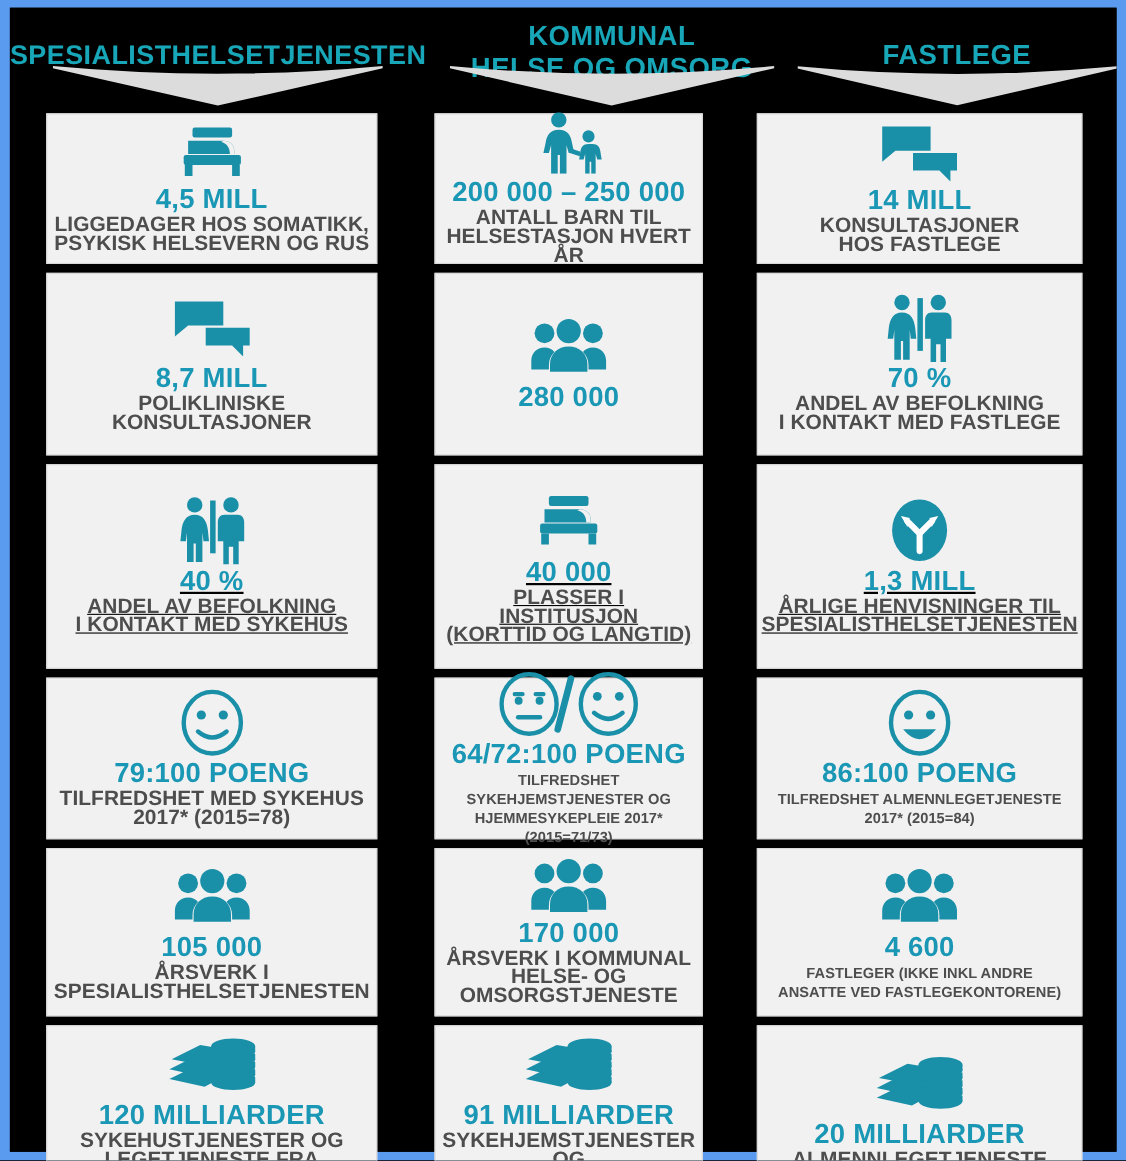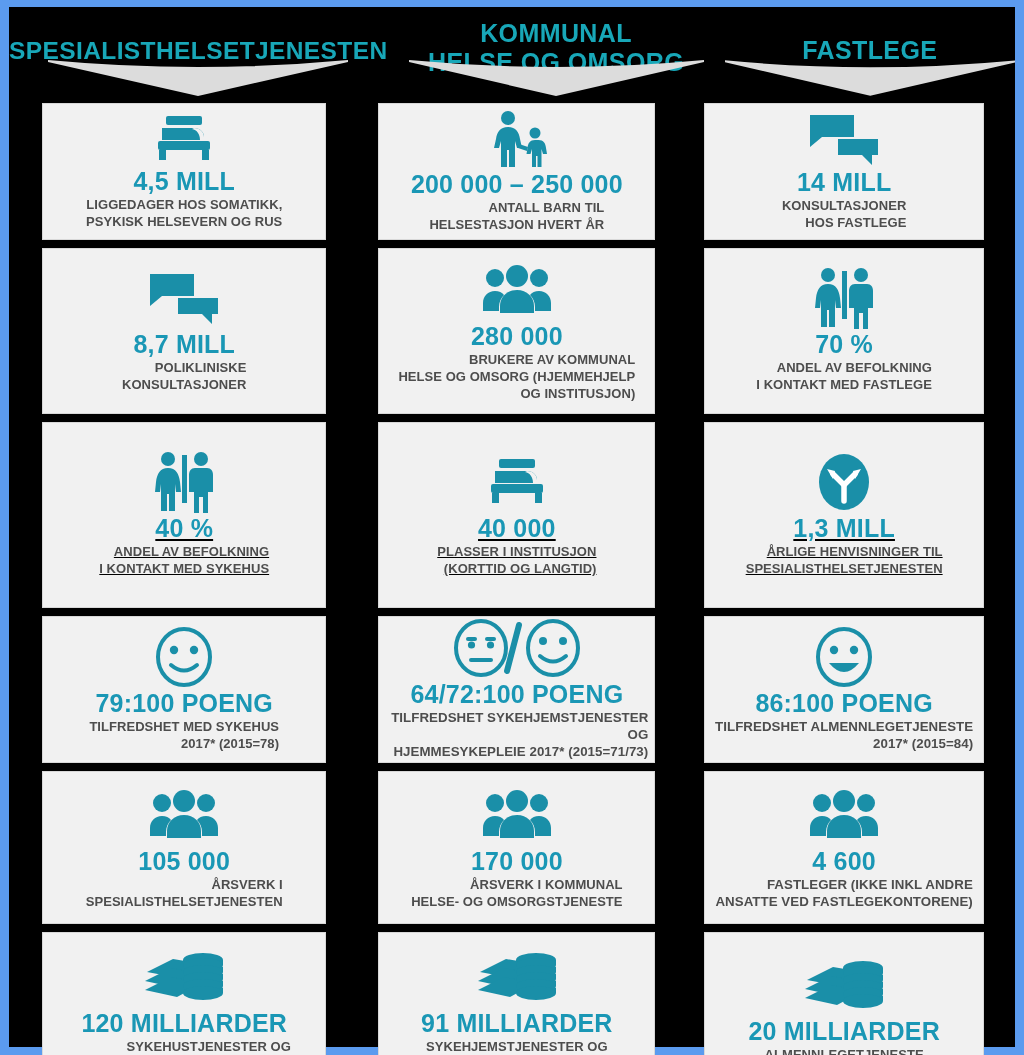--- a/index.html
+++ b/index.html
@@ -93,21 +93,21 @@
   .col.c2 { width: 293px; margin-right: 49px; }
   .col.c3 { width: 296px; }
 
   .card {
     background: #f1f1f1;
     border: 1px solid #d8d8d8;
     display: flex;
     flex-direction: column;
     align-items: center;
     justify-content: center;
-    text-align: right;
+    text-align: center;
     padding: 9px 6px 9px;
     margin-bottom: 8px;
   }
 
   .card .icon {
     display: flex;
     align-items: center;
     justify-content: center;
     height: 58px;
     margin-bottom: 2px;
@@ -118,21 +118,21 @@
     color: #1a97b5;
     font-weight: bold;
     font-size: 25px;
     line-height: 30px;
     letter-spacing: 0.2px;
     white-space: nowrap;
   }
   .card .label {
     color: #4d4d4d;
     font-weight: bold;
-    font-size: 13px;
+    font-size: 19px;
     line-height: 17px;
     letter-spacing: 0.05px;
     text-transform: uppercase;
     white-space: pre-line;
   }
   .card .label.sm { font-size: 13.3px; }
 
   
   .r1 { height: 137px; }
   .r2 { height: 166px; }
@@ -303,23 +303,20 @@
             <svg width="72" height="50" viewBox="0 0 72 50" fill="#1a8fa8">
               <circle cx="14" cy="13" r="9"></circle>
               <circle cx="58" cy="13" r="9"></circle>
               <circle cx="36" cy="11" r="11"></circle>
               <path d="M2,46 v-8 c0,-7 5,-12 12,-12 c4,0 7,1.5 9,4 c-3,3 -5,7 -5,12 v4 Z"></path>
               <path d="M70,46 v-8 c0,-7 -5,-12 -12,-12 c-4,0 -7,1.5 -9,4 c3,3 5,7 5,12 v4 Z"></path>
               <path d="M19,48 v-7 c0,-9 7,-16 17,-16 c10,0 17,7 17,16 v7 Z"></path>
             </svg>
           </div>
           <div class="value">280 000</div>
-          <div class="label">BRUKERE AV KOMMUNAL
-HELSE OG OMSORG (HJEMMEHJELP
-OG INSTITUSJON)</div>
         </div>
 
         <div class="card r3">
           <div class="icon">
             <svg width="64" height="50" viewBox="0 0 64 50" fill="#1a8fa8">
               <rect x="14" y="2" width="36" height="9" rx="2"></rect>
               <path d="M10,14 h32 c6,0 10,4 10,9 v3 H10 Z"></path>
               <path d="M42,14 c6,0 10,4 10,9 v3 h-4 c0-6-3-10-8-11 Z" fill="#f1f1f1"></path>
               <rect x="6" y="27" width="52" height="9" rx="2"></rect>
               <rect x="7" y="36" width="7" height="10"></rect>

